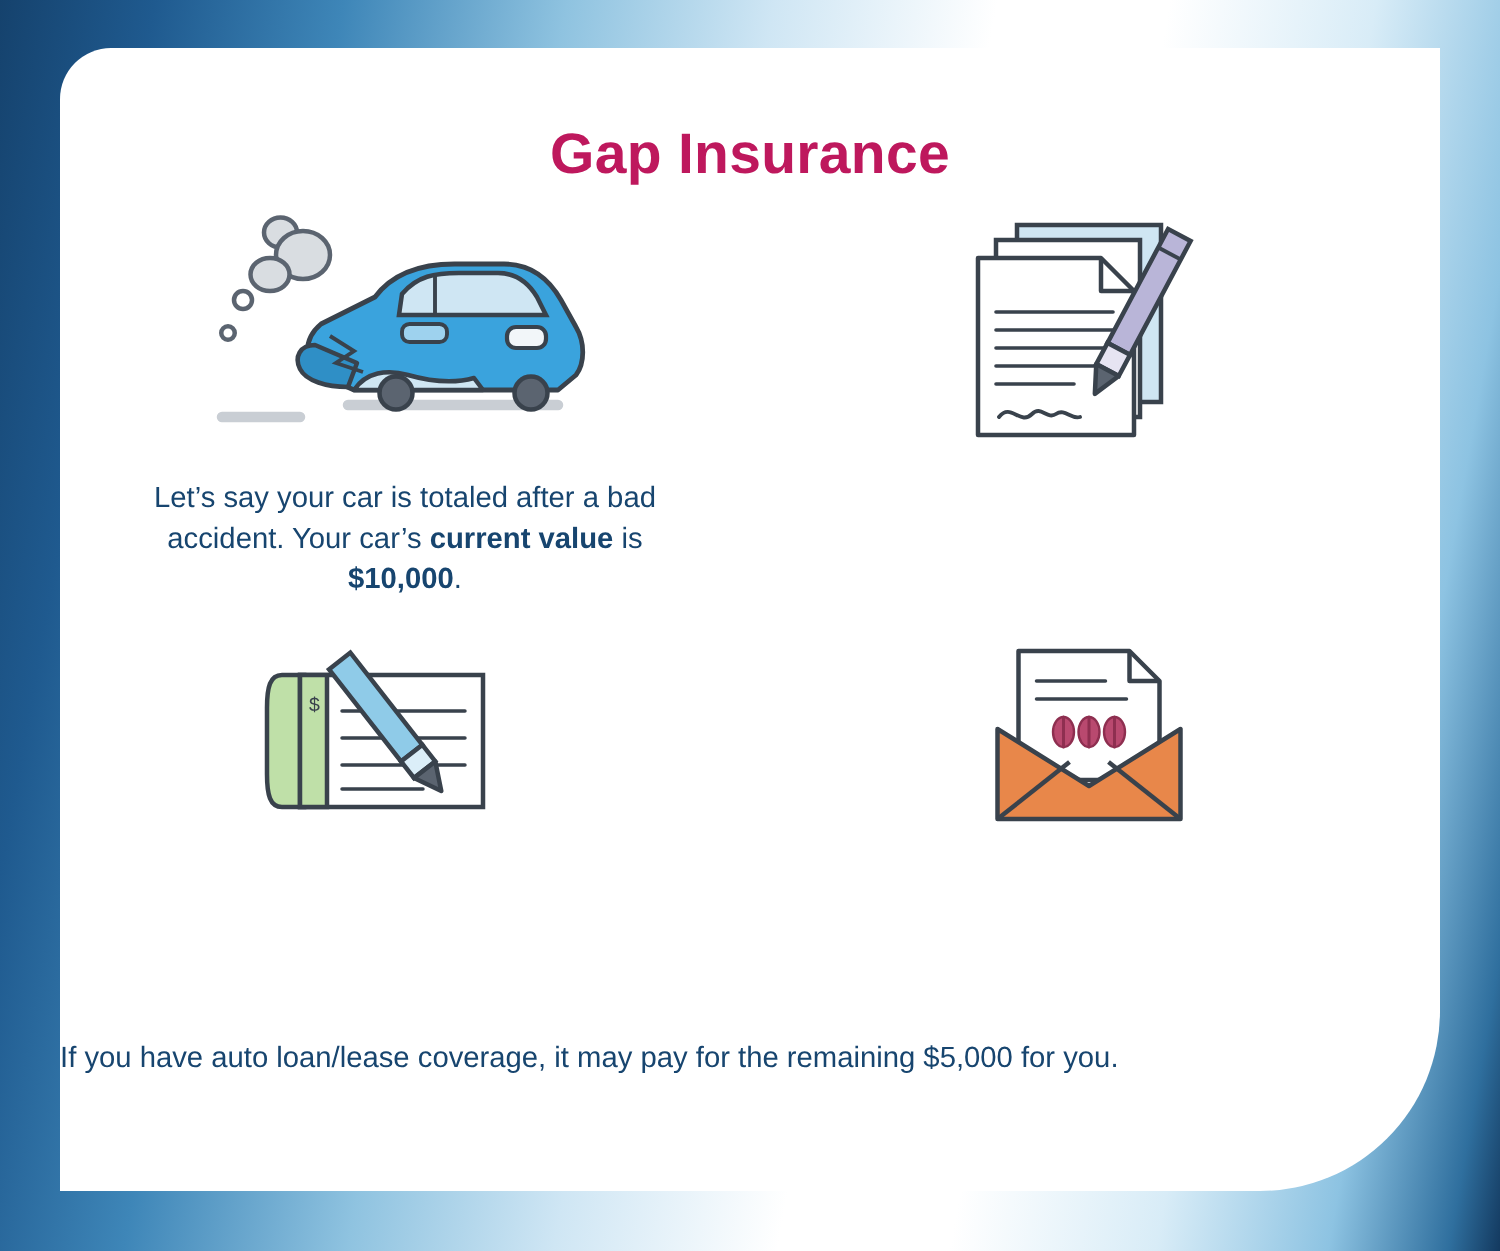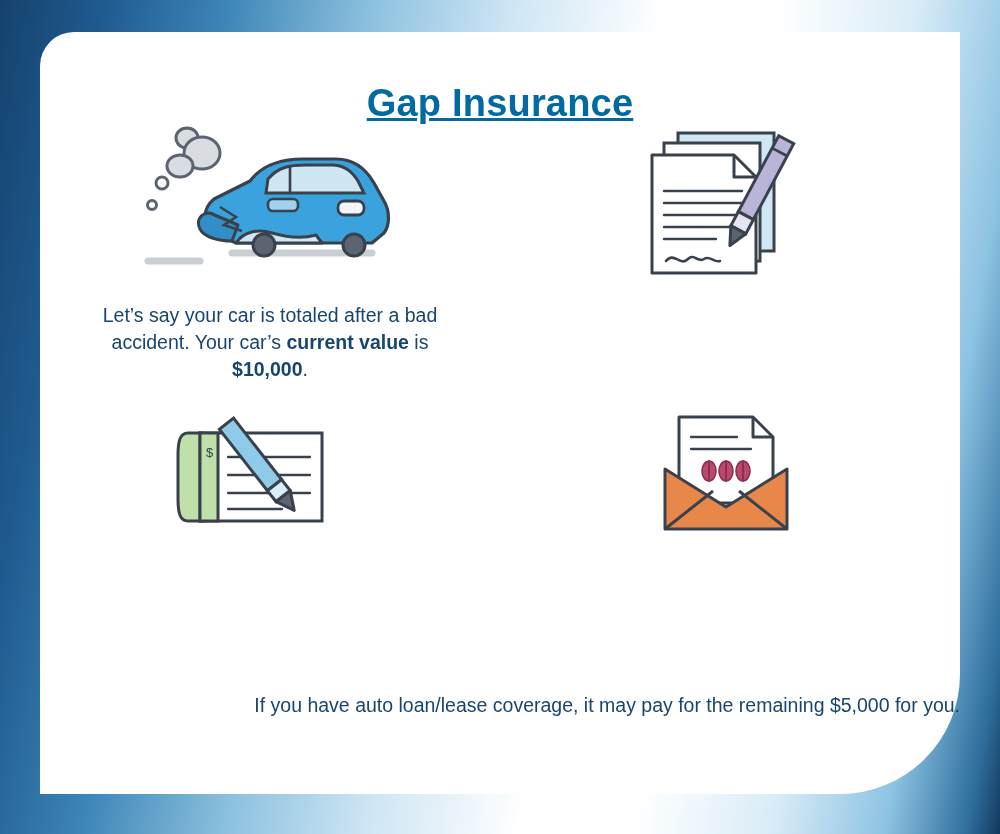--- a/index.html
+++ b/index.html
@@ -31,27 +31,26 @@
     border-bottom-left-radius: 0px;
   }
   .title {
     position: absolute;
     top: 50px;
     left: 0;
     width: 920px;
     text-align: center;
     font-size: 38px;
     font-weight: bold;
-    color: #0369a1;
+    color: #be185d;
     letter-spacing: 0.2px;
-    text-decoration: underline;
   }
   .grid {
     position: absolute;
-    top: 84px;
+    top: 101px;
     left: 0;
     width: 920px;
   }
   .row {
     display: flex;
     width: 920px;
   }
   .cell {
     width: 460px;
     display: flex;
@@ -76,21 +75,21 @@
     margin-top: 6px;
   }
   .caption b {
     font-weight: bold;
   }
   .footer {
     position: absolute;
     left: 0;
     top: 660px;
     width: 920px;
-    text-align: right;
+    text-align: left;
     font-size: 19.5px;
     line-height: 27px;
     color: #17456f;
   }
 </style>
 </head>
 <body>
 
 <div class="canvas">
   <div class="card">

